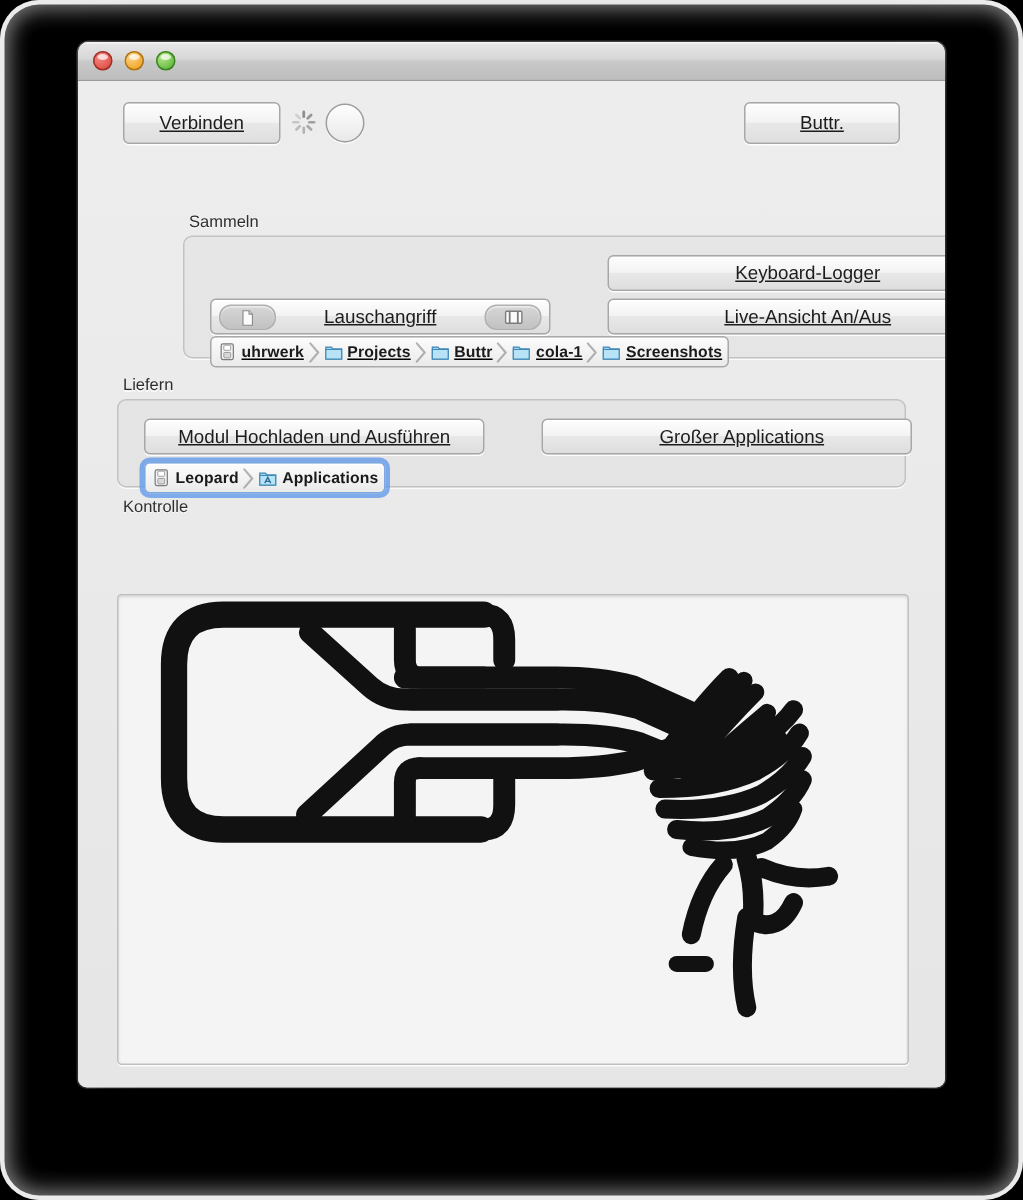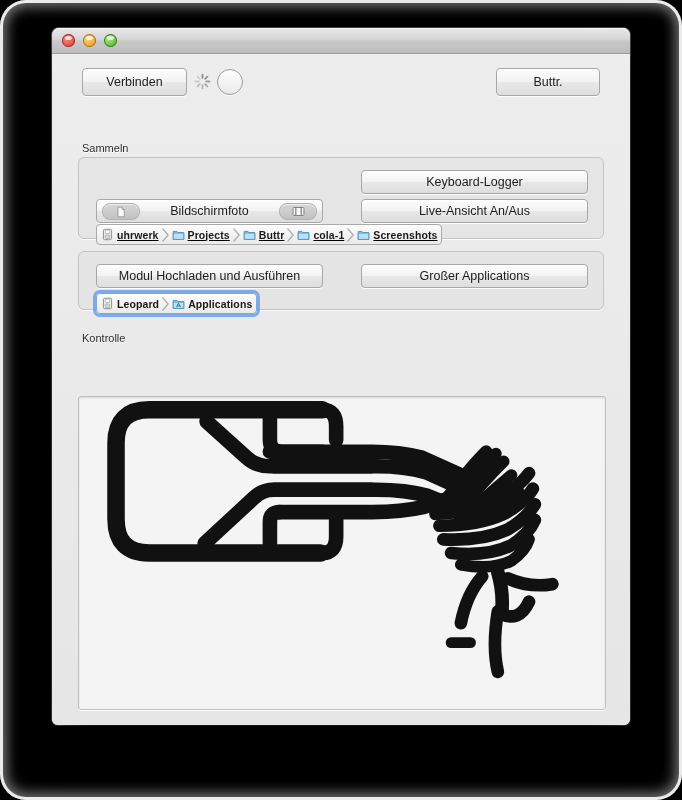--- a/index.html
+++ b/index.html
@@ -112,20 +112,21 @@
     font-size: 12.5px;
     color: #1c1c1c;
     text-align: left;
     box-shadow: 0 1px 0 rgba(255,255,255,0.9), inset 0 1px 0 #ffffff;
     cursor: default;
     display: flex;
     align-items: center;
     justify-content: center;
     user-select: none;
     padding: 0;
+    text-decoration: underline;
   }
 
   #btn-verbinden {
     position: absolute;
     left: 30px; top: 0;
     width: 103px; height: 26px;
   }
   #spinner {
     position: absolute;
     left: 142px; top: 5px;
@@ -161,21 +162,21 @@
     border-radius: 6px;
     background: rgba(0,0,0,0.022);
     box-shadow: 0 1px 0 rgba(255,255,255,0.8);
   }
   .grid-btn {
     position: absolute;
     width: 225px; height: 22px;
     font-size: 12.5px;
   }
   .col-l { left: 17px; }
-  .col-r { left: 282px; }
+  .col-r { left: 282px; padding-left: 20px; }
   .row1 { top: 12px; }
   .row2 { top: 41px; }
 
   
   #btn-bildschirmfoto { position: relative; }
   .inner-pill {
     position: absolute;
     top: 3px;
     width: 36px; height: 15px;
     border-radius: 8px;
@@ -274,35 +275,35 @@
             <line x1="6.8" y1="6.8" x2="11" y2="11" opacity="0.3"></line>
           </g>
         </svg>
       </div>
 
       <div id="status-light"></div>
 
       <div class="btn" id="btn-ende">Buttr.</div>
     </div>
 
-    <div class="group" style="top:88px;">
+    <div class="group" style="top:88px;margin-left:44px;">
       <div class="group-label">Sammeln</div>
       <div class="group-box" style="height:80px;">
 
 
         <div class="btn grid-btn col-r row1">Keyboard-Logger</div>
 
         <div class="btn grid-btn col-l row2" id="btn-bildschirmfoto">
           <span class="inner-pill left">
             <svg class="ic" width="12" height="12" viewBox="0 0 16 16" aria-hidden="true">
               <path d="M4 1.6h5.4L12.4 4.6v9.8H4z" fill="#fbfbfb" stroke="#8a8a8a" stroke-width="1"></path>
               <path d="M9.4 1.6v3h3" fill="#dcdcdc" stroke="#8a8a8a" stroke-width="1"></path>
             </svg>
           </span>
-          <span>Bildschirmfoto</span>
+          <span>Lauschangriff</span>
           <span class="inner-pill right">
             <svg class="ic" width="13" height="11" viewBox="0 0 18 14" aria-hidden="true">
               <rect x="1.5" y="1.5" width="15" height="11" rx="1" fill="#fbfbfb" stroke="#7d7d7d" stroke-width="1.3"></rect>
               <rect x="4.4" y="1.5" width="1.7" height="11" fill="#7d7d7d"></rect>
               <rect x="11.9" y="1.5" width="1.7" height="11" fill="#7d7d7d"></rect>
             </svg>
           </span>
         </div>
 
         <div class="btn grid-btn col-r row2">Live-Ansicht An/Aus</div>
@@ -354,20 +355,21 @@
                 <path d="M1.5 4.2h4.6l1.3 1.5h7.1v8.3H1.5z" fill="#9ed4ef" stroke="#3f87b5" stroke-width="1"></path>
                 <path d="M1.5 6.2h13v7.8H1.5z" fill="#b8e2f6" stroke="#3f87b5" stroke-width="0.9"></path>
               </svg>
               <span class="seg-label">Screenshots</span>
             </span>
           </div>
       </div>
     </div>
 
     <div class="group" style="top:197px;">
+      <div class="group-label">Liefern</div>
       <div class="group-box" style="height:57px;">
 
         <div class="btn grid-btn col-l row1">Modul Hochladen und Ausführen</div>
 
         <div class="btn grid-btn col-r row1">Großer Applications</div>
 
         <div class="pathbar focused" id="pathbar-liefern" style="left:17px; top:41px;">
             <span class="path-seg">
               <svg class="ic" width="13" height="13" viewBox="0 0 16 16">
                 <rect x="3" y="1.6" width="10" height="12.8" rx="1.4" fill="#f2f2f2" stroke="#7b7b7b" stroke-width="1"></rect>

